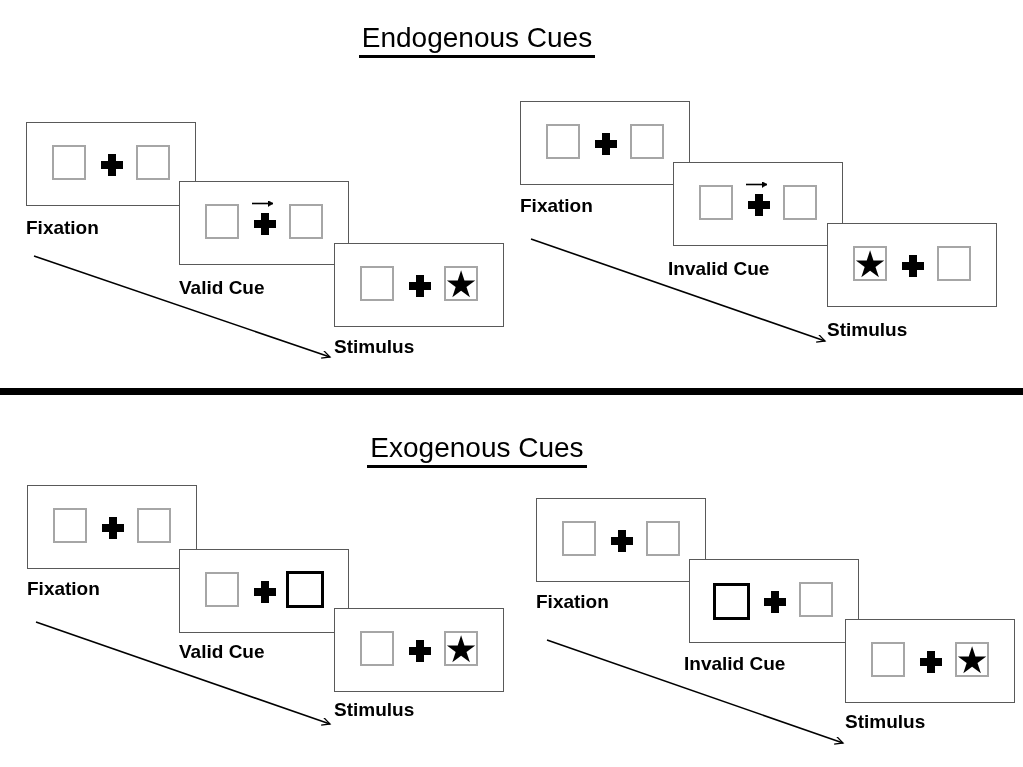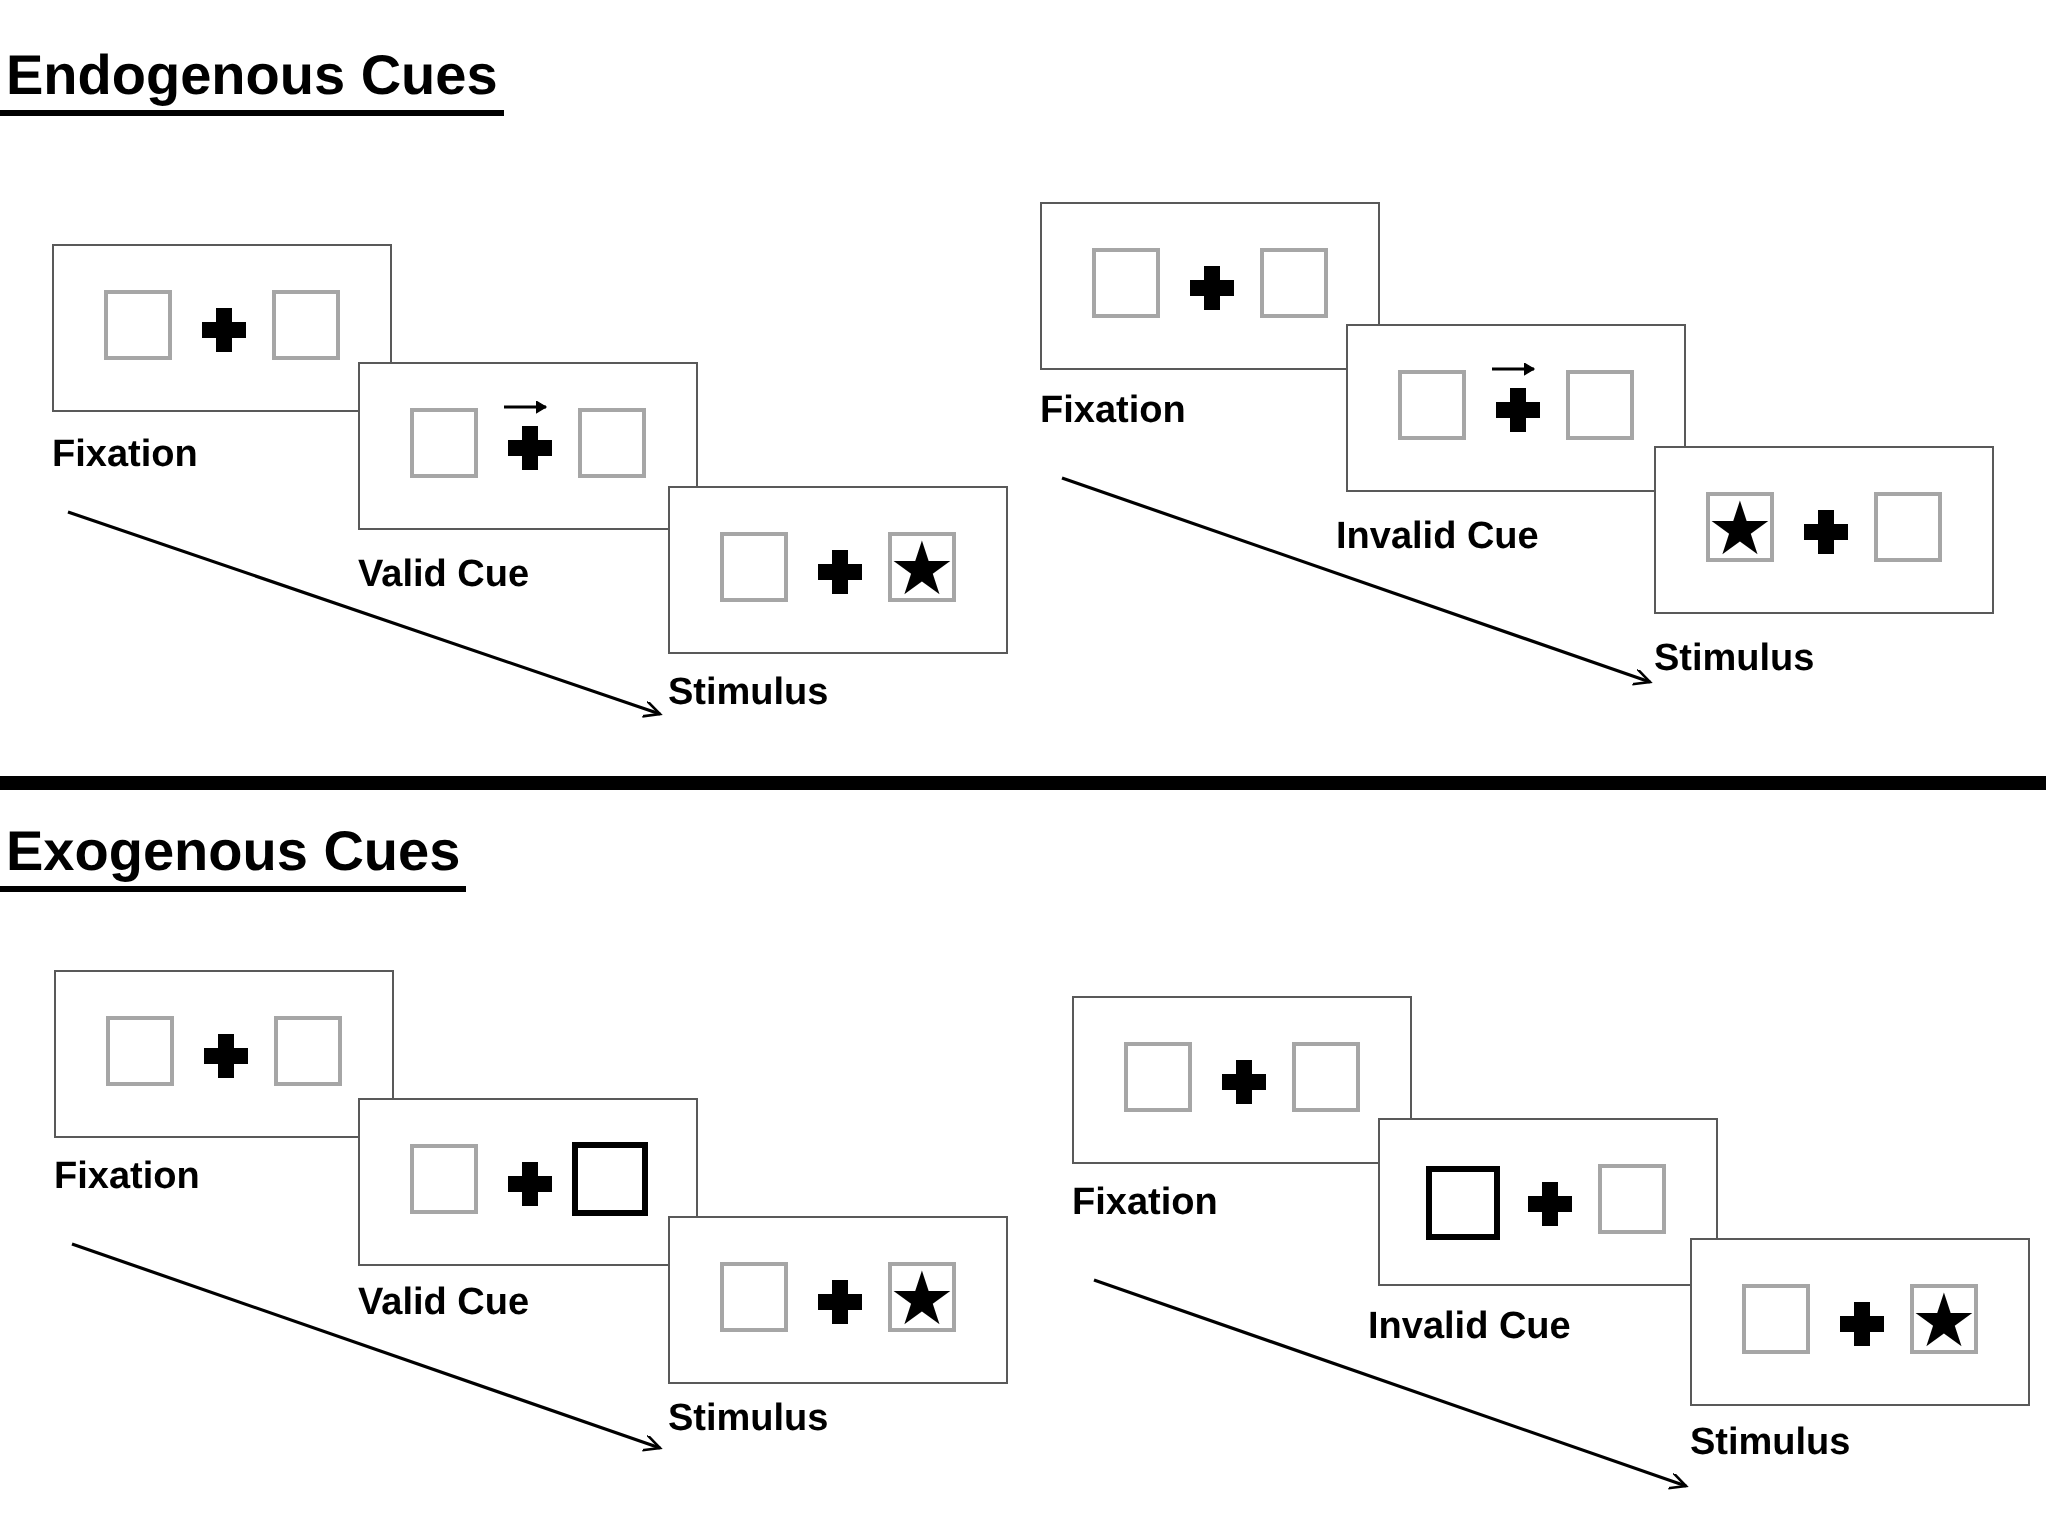--- a/index.html
+++ b/index.html
@@ -6,22 +6,22 @@
   .page{
     position:relative;
     width:1023px;height:767px;
     background:#fff;
     font-family:"Liberation Sans", sans-serif;
     color:#000;
     overflow:hidden;
   }
   .section-title{
     position:absolute;left:0;width:954px;
-    text-align:left;
-    font-size:28px;font-weight:bold;
+    text-align:center;
+    font-size:28px;font-weight:normal;
     line-height:32px;
   }
   .section-title .u{
     border-bottom:3px solid #000;
     padding:0 3px 2px 3px;
   }
   .divider{
     position:absolute;left:0;top:388px;
     width:1023px;height:7px;background:#000;
   }
@@ -91,21 +91,21 @@
       <marker id="ahs" markerWidth="9" markerHeight="9" refX="5" refY="3" orient="auto" markerUnits="userSpaceOnUse">
         <path d="M0,0 L5,3 L0,6 Z" fill="#000" stroke="#000" stroke-width="0.6"></path>
       </marker>
     </defs>
   </svg>
 
   <div class="section-title" style="top:22px">
     <span class="u">Endogenous Cues</span>
   </div>
   <div class="divider"></div>
-  <div class="section-title" style="top:410px">
+  <div class="section-title" style="top:432px">
     <span class="u">Exogenous Cues</span>
   </div>
 
   <div class="panel z1" style="left:26px;top:122px">
     <div class="sq left"></div>
     <div class="plus"></div>
     <div class="sq right"></div>
   </div>
   <div class="step-label" style="left:26px;top:217px">Fixation</div>
 

